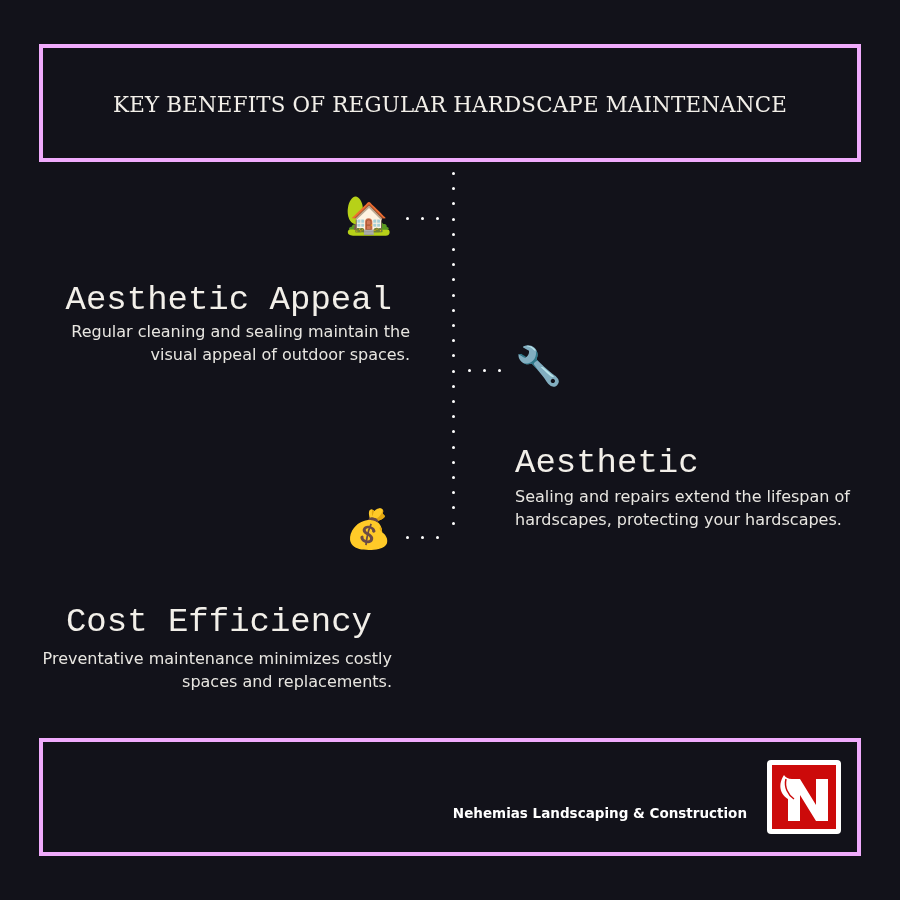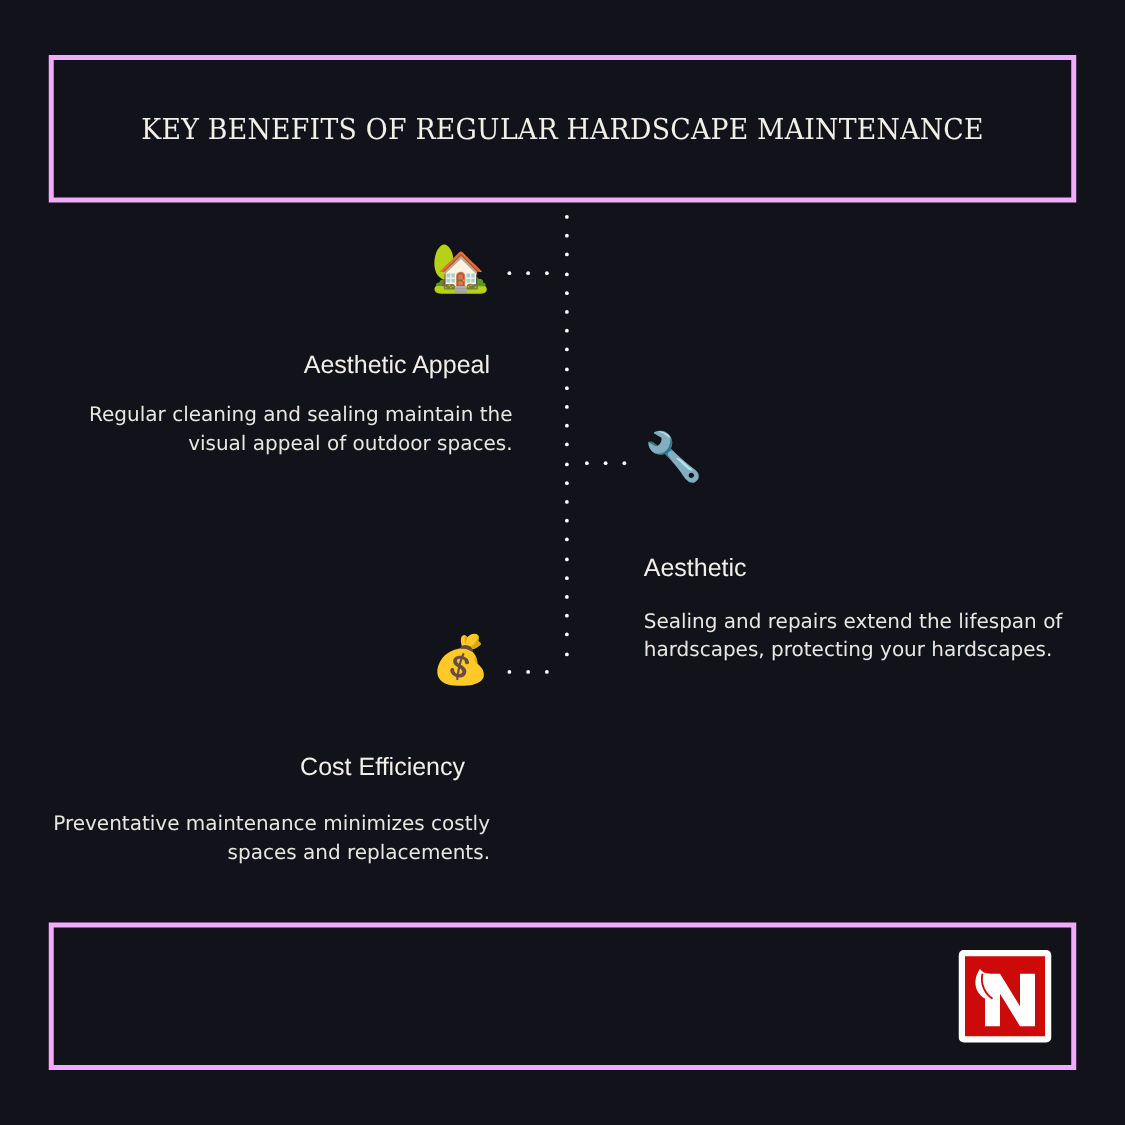--- a/index.html
+++ b/index.html
@@ -32,22 +32,22 @@
     }
     .icon {
       position: absolute;
       font-size: 38px;
       line-height: 1;
       width: 50px; height: 50px;
       text-align: center;
     }
     .heading {
       position: absolute;
-      font-family: Liberation Sans, sans-serif;
-      font-size: 20px;
+      font-family: Liberation Mono, monospace;
+      font-size: 34px;
       color: #f2efe9;
       white-space: nowrap;
     }
     .desc {
       position: absolute;
       font-family: "DejaVu Sans", "Liberation Sans", sans-serif;
       font-size: 16px;
       line-height: 23px;
       color: #e8e6e1;
     }
@@ -129,20 +129,21 @@
 
 <div class="icon" style="left:514px; top:347px;">🔧</div>
 <div class="heading" style="left:515px; top:444px;">Aesthetic</div>
 <div class="desc" style="left:515px; top:485px; width:345px;">Sealing and repairs extend the lifespan of hardscapes, protecting your hardscapes.</div>
 
 <div class="icon" style="left:344px; top:510px;">💰</div>
 <div class="heading right-align" style="right:528px; top:603px;margin-left:20px;">Cost Efficiency</div>
 <div class="desc right-align" style="right:508px; top:647px; width:360px;">Preventative maintenance minimizes costly spaces and replacements.</div>
 
 <div class="box footer-box">
+  <div class="company">Nehemias Landscaping &amp; Construction</div>
   <div class="logo">
     <div class="logo-inner">
       <svg width="64" height="64" viewBox="0 0 64 64">
         <polygon points="16,14 28,14 44,40 44,14 56,14 56,56 44,56 28,30 28,56 16,56" fill="#ffffff"></polygon>
         <path d="M12,10 C4,22 10,34 22,36 C16,28 14,20 20,14 C16,14 13,12 12,10 Z" fill="#ffffff"></path>
         <path d="M14,14 C12,22 16,30 22,34" stroke="#cc0a0a" stroke-width="1.5" fill="none"></path>
       </svg>
     </div>
   </div>
 </div>

